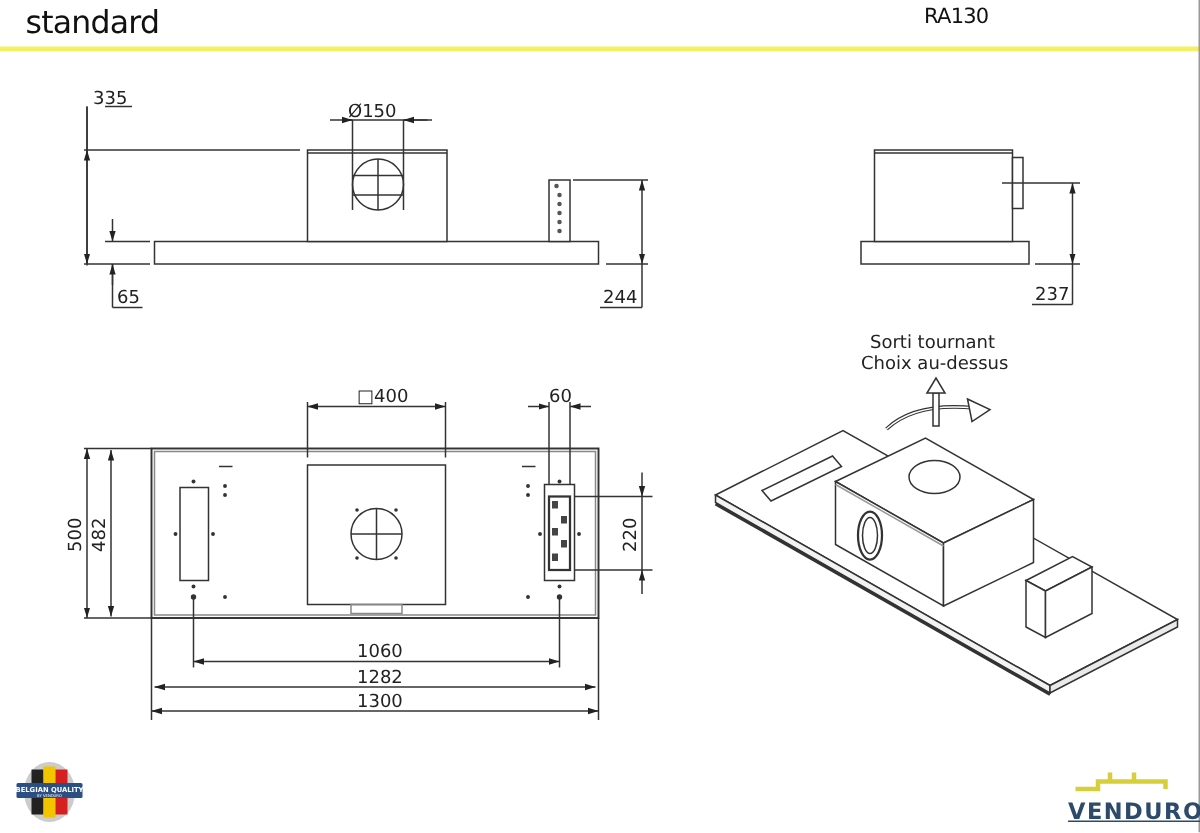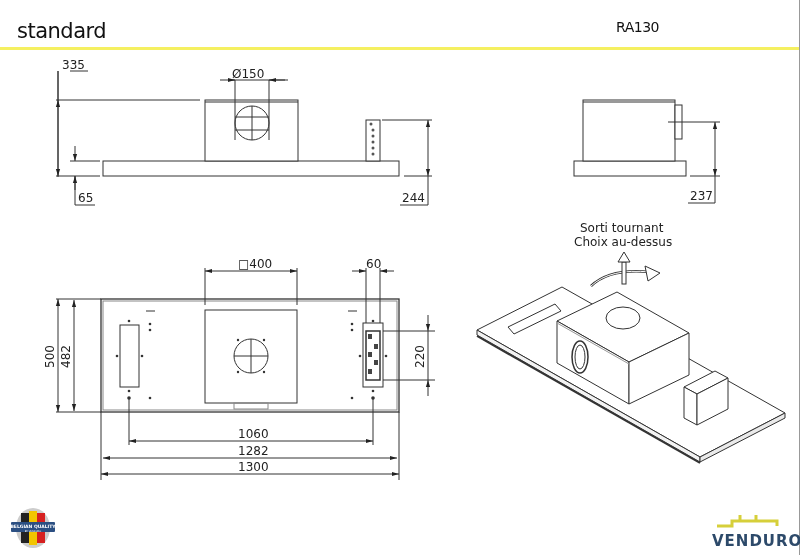--- a/index.html
+++ b/index.html
@@ -1,27 +1,27 @@
 <!DOCTYPE html>
 <html><head>
 <meta charset="utf-8">
 <style>
   html, body { margin: 0; padding: 0; background: #ffffff; }
   body { width: 800px; height: 555px; position: relative; overflow: hidden; font-family: "Liberation Sans", sans-serif; }
-  .header { position: absolute; left: 0; top: 16px; width: 704px; height: 34px; }
+  .header { position: absolute; left: 0; top: 0; width: 704px; height: 34px; }
   .hdr-title { position: absolute; left: 17px; top: 3px; font-size: 21px; color: #111; font-family: "DejaVu Sans", sans-serif; font-weight: normal; letter-spacing: -0.5px; }
   .hdr-model { position: absolute; right: 45px; top: 3px; font-size: 14px; color: #111; font-family: "DejaVu Sans", sans-serif; letter-spacing: -0.5px; }
   .hdr-line { position: absolute; left: 0; top: 31px; width: 800px; height: 3px; background: #f5f060; }
   .right-edge { position: absolute; right: 0; top: 0; width: 1px; height: 555px; background: #999; }
   svg.drawing { position: absolute; left: 0; top: 0; }
   .dim { font-family: "DejaVu Sans", sans-serif; font-size: 12px; fill: #222; }
   .lbl { font-family: "DejaVu Sans", sans-serif; font-size: 12px; fill: #222; }
   .bq-badge { position: absolute; left: 8px; top: 505px; width: 50px; height: 46px; }
   .venduro { position: absolute; left: 712px; top: 510px; width: 80px; height: 40px; }
-  .venduro-text { position: absolute; left: 0; top: 22px; width: 80px; font-family: "DejaVu Sans", sans-serif; font-weight: bold; font-size: 15px; color: #2d4a6a; letter-spacing: 1px; text-align: center; }
+  .venduro-text { position: absolute; left: 0; top: 22px; width: 80px; font-family: "DejaVu Sans", sans-serif; font-weight: bold; font-size: 15px; color: #2d4a6a; letter-spacing: 1px; text-align: center; text-decoration: underline; }
 </style>
 </head>
 <body>
 
 <div class="header">
   <div class="hdr-title">standard</div>
   <div class="hdr-model">RA130</div>
   <div class="hdr-line"></div>
 </div>
 <div class="right-edge"></div>

